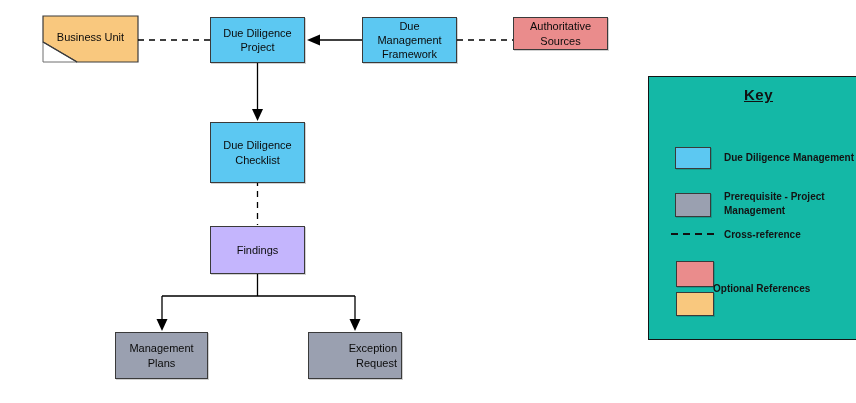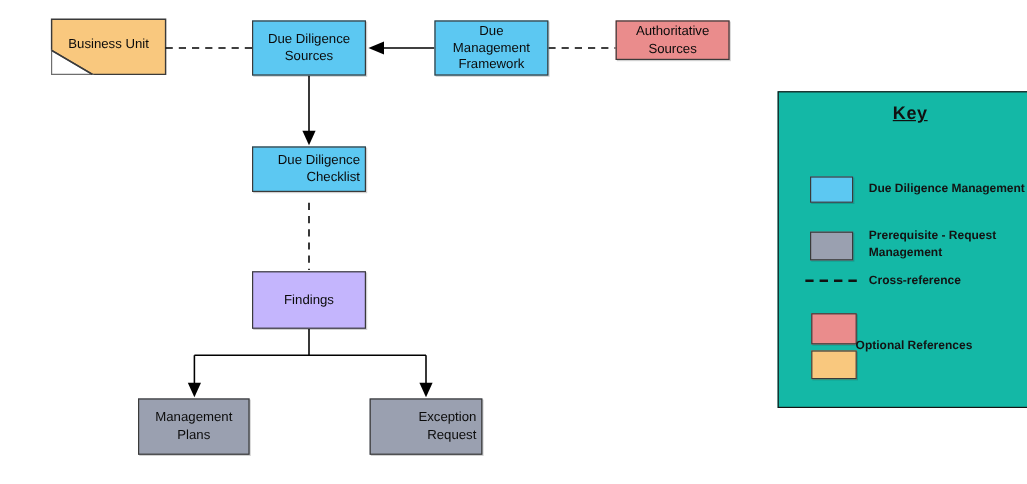--- a/index.html
+++ b/index.html
@@ -60,32 +60,32 @@
     <path d="M232.5,274 V296 M137,296 H330 M137,296 V320 M330,296 V320" fill="none" stroke="#000" stroke-width="1.3"></path>
     <polygon points="137,331 131.5,319 142.5,319" fill="#000"></polygon>
     <polygon points="330,331 324.5,319 335.5,319" fill="#000"></polygon>
   </svg>
 
   <div class="node-plain" style="left:18px;top:16px;width:95px;height:42px">
     <span>Business Unit</span>
   </div>
 
   <div class="node" style="left: 185px; top: 17px; width: 95px; height: 46px; background-color: rgb(92, 200, 242);">
-    <span>Due Diligence Sources</span>
+    <span>Due Diligence Project</span>
   </div>
 
   <div class="node" style="left: 337px; top: 17px; width: 95px; height: 46px; background-color: rgb(92, 200, 242);">
     <span>Due Management Framework</span>
   </div>
 
   <div class="node" style="left: 488px; top: 17px; width: 95px; height: 33px; background-color: rgb(234, 140, 140);">
     <span>Authoritative Sources</span>
   </div>
 
-  <div class="node" style="left: 185px; top: 122px; width: 95px; height: 38px; background-color: rgb(92, 200, 242); text-align: right;">
+  <div class="node" style="left: 185px; top: 122px; width: 95px; height: 61px; background-color: rgb(92, 200, 242);">
     <span>Due Diligence Checklist</span>
   </div>
 
   <div class="node" style="left: 185px; top: 226px; width: 95px; height: 48px; background-color: #c4b5fd;">
     <span>Findings</span>
   </div>
 
   <div class="node" style="left: 90px; top: 332px; width: 93px; height: 47px; background-color: rgb(154, 160, 176);">
     <span>Management Plans</span>
   </div>
@@ -94,21 +94,21 @@
     <span>Exception Request</span>
   </div>
 
   <div id="key-panel">
     <div id="key-title">Key</div>
 
     <div class="swatch" style="left: 26px; top: 70px; width: 36px; height: 22px; background-color: rgb(92, 200, 242);"></div>
     <div class="key-label" style="left:75px;top:74px;width:140px">Due Diligence Management</div>
 
     <div class="swatch" style="left: 26px; top: 116px; width: 36px; height: 24px; background-color: rgb(154, 160, 176);"></div>
-    <div class="key-label" style="left:75px;top:113px;width:122px">Prerequisite - Request Management</div>
+    <div class="key-label" style="left:75px;top:113px;width:122px">Prerequisite - Project Management</div>
 
     <svg id="dash-swatch" viewBox="0 0 44 8" xmlns="http://www.w3.org/2000/svg">
       <line x1="0" y1="4" x2="44" y2="4" stroke="#111" stroke-width="2" stroke-dasharray="7 5"></line>
     </svg>
     <div class="key-label" style="left:75px;top:151px;width:140px">Cross-reference</div>
 
     <div class="swatch" style="left: 27px; top: 184px; width: 38px; height: 26px; background-color: rgb(234, 140, 140);"></div>
     <div class="swatch" style="left: 27px; top: 215px; width: 38px; height: 24px; background-color: rgb(249, 200, 126);"></div>
     <div class="key-label" style="left:64px;top:205px;width:140px">Optional References</div>
   </div>

